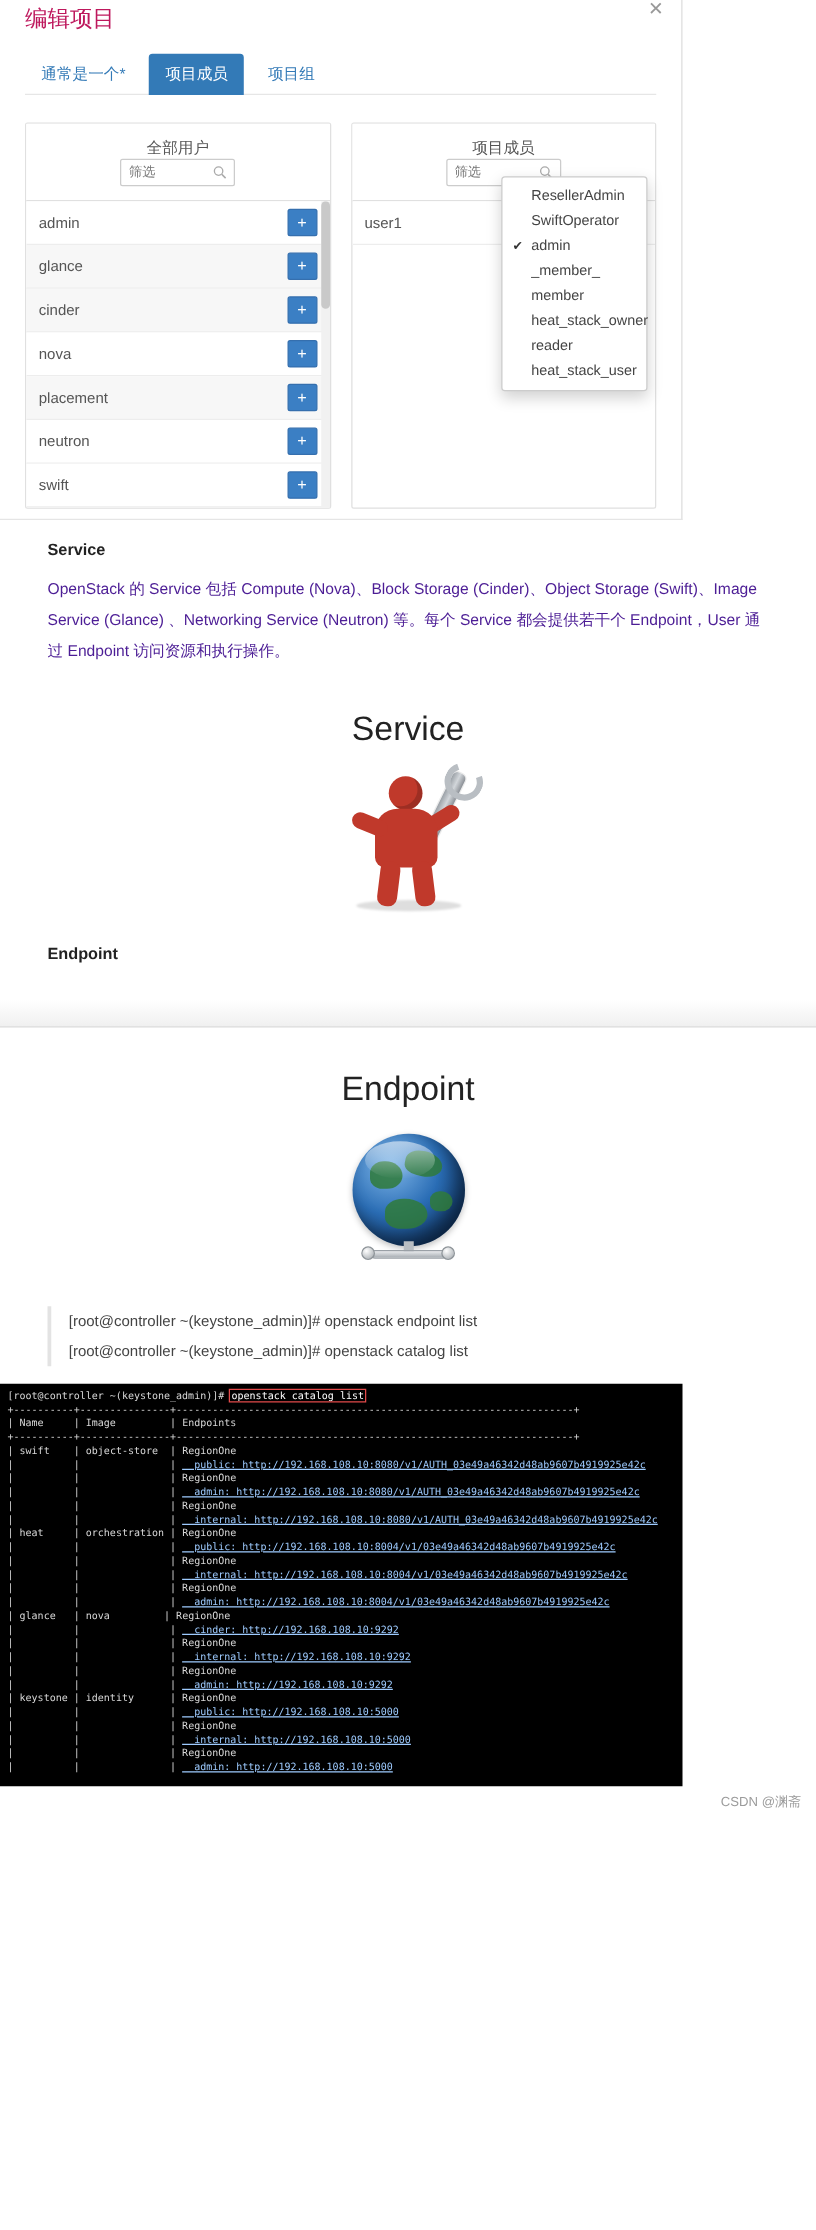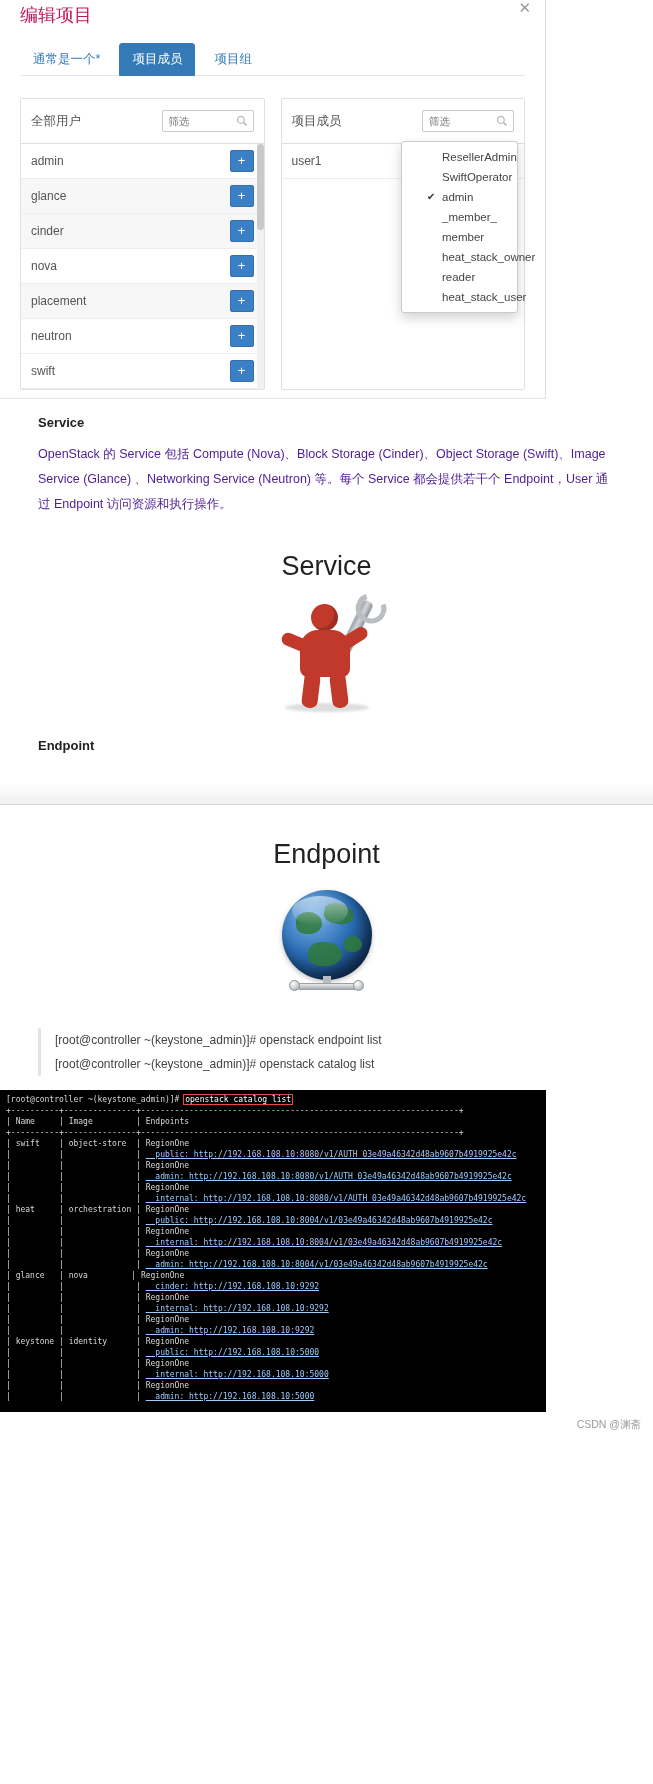--- a/index.html
+++ b/index.html
@@ -82,20 +82,21 @@
     background: #fff;
     position: relative;
   }
   .panel-head {
     display: flex;
     align-items: center;
     justify-content: space-between;
     padding: 11px 10px;
     border-bottom: 1px solid #e0e0e0;
     background: #fff;
+    flex-direction: column;
   }
   .panel-title {
     font-size: 12.5px;
     color: #555;
   }
   .filter-box {
     position: relative;
     width: 92px;
     height: 22px;
     border: 1px solid #ccc;
@@ -192,21 +193,21 @@
   
   .dropdown {
     position: absolute;
     right: 6px;
     top: 42px;
     width: 117px;
     background: #fff;
     border: 1px solid #ccc;
     border-radius: 3px;
     box-shadow: 0 5px 12px rgba(0,0,0,.18);
-    padding: 5px 18px;
+    padding: 5px 1px;
     z-index: 10;
   }
   .dd-item {
     font-size: 11.5px;
     color: #444;
     padding: 4px 8px 4px 22px;
     position: relative;
     cursor: pointer;
     white-space: nowrap;
   }

